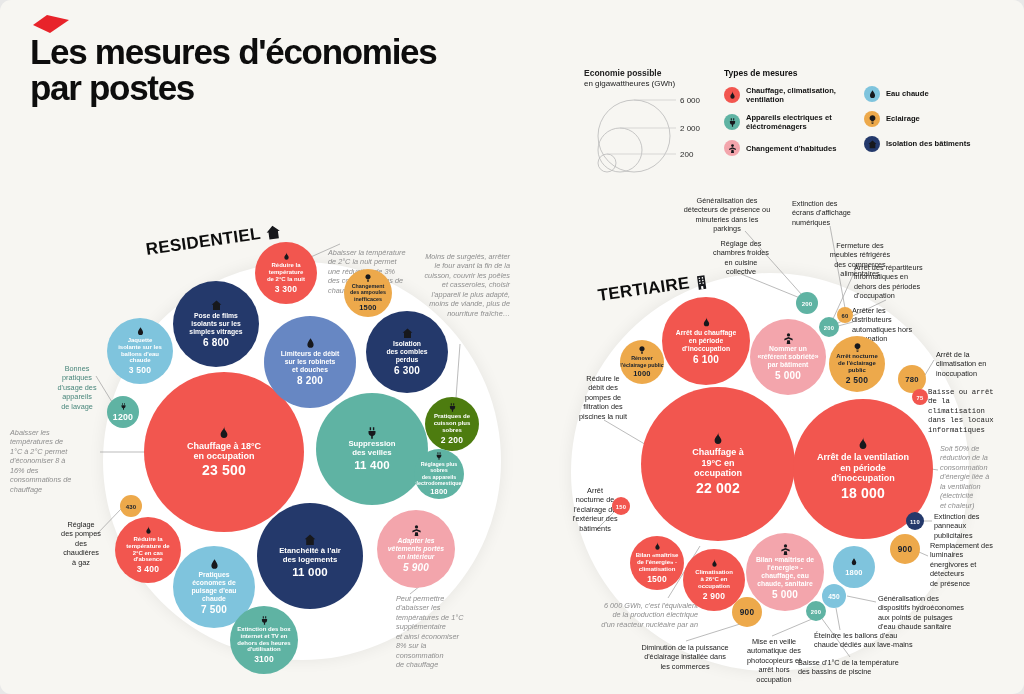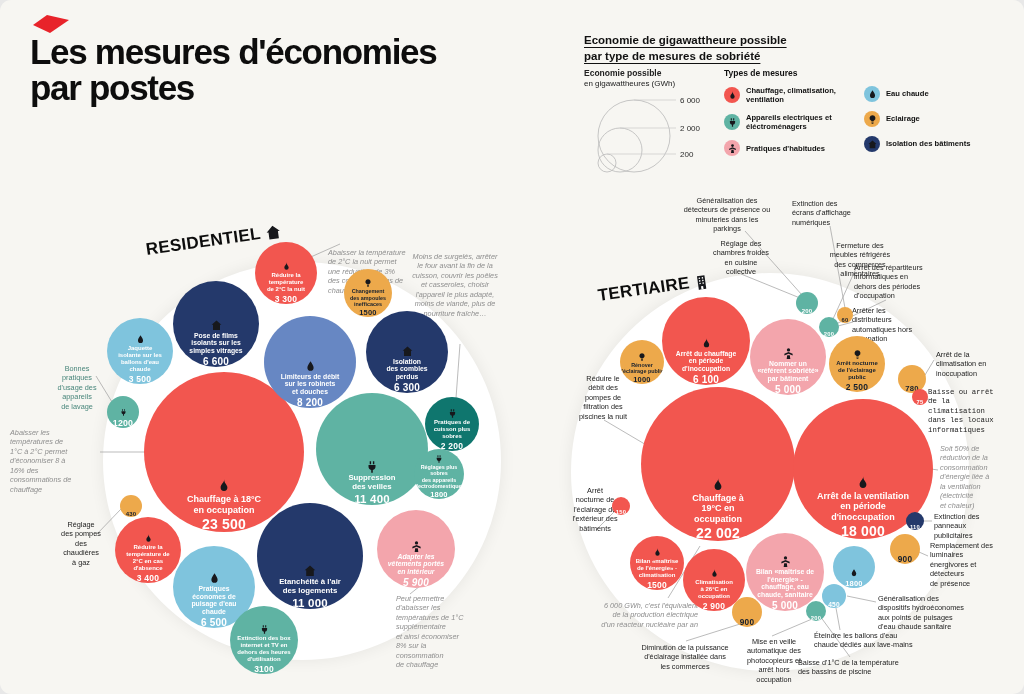--- a/index.html
+++ b/index.html
@@ -16,39 +16,35 @@
   .types-col{position:absolute;top:86px;width:150px;display:flex;flex-direction:column;gap:9px;}
   .type-item{display:flex;align-items:center;gap:6px;}
   .type-dot{width:16px;height:16px;border-radius:50%;flex:0 0 16px;display:flex;align-items:center;justify-content:center;}
   .type-label{font-size:7.6px;line-height:1.2;color:#111;white-space:pre-line;font-weight:600;}
   .cluster{position:absolute;left:0;top:0;width:100%;height:100%;pointer-events:none;}
   .big-circle{position:absolute;border-radius:50%;background:#fff;box-shadow:0 0 16px rgba(0,0,0,.07);z-index:0;}
   .leader-svg{position:absolute;left:0;top:0;z-index:1;pointer-events:none;}
   .cluster-label{position:absolute;display:flex;align-items:center;gap:5px;font-size:17px;font-weight:800;letter-spacing:.3px;color:#0d0d0d;transform-origin:left center;z-index:2;}
   .annot{position:absolute;font-size:7.3px;line-height:1.3;color:#1c1c1c;white-space:pre-line;font-weight:500;z-index:2;}
   .annot.note{color:#8e8e8e;font-style:italic;font-weight:400;}
-  .bubble{position:absolute;border-radius:50%;display:flex;flex-direction:column;align-items:center;justify-content:flex-end;text-align:center;color:#fff;z-index:2;overflow:hidden;}
+  .bubble{position:absolute;border-radius:50%;display:flex;flex-direction:column;align-items:center;justify-content:center;text-align:center;color:#fff;z-index:2;overflow:hidden;}
   .bubble .b-label{white-space:pre-line;line-height:1.15;font-weight:600;}
   .bubble .b-value{font-weight:800;margin-top:1px;letter-spacing:.2px;}
   .bubble.dark-text{color:#17202e;}
   .bubble .b-icon{margin-bottom:1px;}
 </style>
 </head>
 <body>
 
 <div class="page">
   <svg class="logo" width="36" height="18" viewBox="0 0 36 18">
       <polygon points="0,10 14,0 36,5 17,18" fill="#e8232a"></polygon>
     </svg>
   <h1 class="title"><span>Les mesures d'économies</span><br><span>par postes</span></h1>
 
-  <div class="legend-title">
-    <span class="u">Economie de gigawattheure possible</span><br>
-    <span class="u">par type de mesures de sobriété</span>
-  </div>
 
   <div class="scale-head">
     <b>Economie possible</b><br>
     <span>en gigawattheures (GWh)</span>
   </div>
   <svg class="scale-svg" width="140" height="96" viewBox="0 0 140 96">
       <circle cx="50" cy="52" r="36" fill="none" stroke="#b9b9b9" stroke-width="0.8"></circle>
       <line x1="50" y1="16" x2="92" y2="16" stroke="#c9c9c9" stroke-width="0.7"></line>
       <text x="96" y="18.5" font-size="8" fill="#2b2b2b">6 000</text>
       <circle cx="36" cy="66" r="22" fill="none" stroke="#b9b9b9" stroke-width="0.8"></circle>
@@ -79,21 +75,21 @@
         <span class="type-label">Appareils electriques et
 éléctroménagers</span>
       </div>
       <div class="type-item">
         <span class="type-dot" style="background:#f3a5ac">
           <svg class="b-icon" width="9" height="9" viewBox="0 0 12 12" fill="#17181c">
             <circle cx="6" cy="2.1" r="1.8"></circle>
             <path d="M6 4.4 1.5 6.3v1.8L6 6.4l4.5 1.7V6.3ZM4.6 7.8 4 12h4l-.6-4.2Z"></path>
           </svg>
         </span>
-        <span class="type-label">Pratiques d'habitudes</span>
+        <span class="type-label">Changement d'habitudes</span>
       </div>
     </div>
   <div class="types-col" id="types-col2" style="left:864px">
       <div class="type-item">
         <span class="type-dot" style="background:#7fc4dd">
           <svg class="b-icon" width="9" height="9" viewBox="0 0 12 12" fill="#17181c">
             <path d="M6 .4c1.7 2.8 3.4 4.8 3.4 6.9a3.4 3.4 0 0 1-6.8 0C2.6 5.2 4.3 3.2 6 .4Z"></path>
           </svg>
         </span>
         <span class="type-label">Eau chaude</span>
@@ -125,21 +121,21 @@
           <span>RESIDENTIEL</span>
           <svg width="15" height="15" viewBox="0 0 12 12" fill="#17181c">
             <path d="M6 .5.7 5.3h1.5V11h7.6V5.3h1.5Z"></path>
           </svg>
         </div>
         <div class="annot note" style="left: 328px; top: 200px; width: 120px; text-align: left; margin-top: 48px;">Abaisser la température
 de 2°C la nuit permet
 une réduction de 3%
 des consommations de
 chauffage</div>
-        <div class="annot note" style="left: 400px; top: 252px; width: 110px; text-align: center; font-style: italic;">Moins de surgelés, arrêter
+        <div class="annot note" style="left: 400px; top: 252px; width: 110px; text-align: right; font-style: italic;">Moins de surgelés, arrêter
 le four avant la fin de la
 cuisson, couvrir les poêles
 et casseroles, choisir
 l'appareil le plus adapté,
 moins de viande, plus de
 nourriture fraîche…</div>
         <div class="annot note" style="left: 10px; top: 428px; width: 92px; text-align: left;">Abaisser les
 températures de
 1°C à 2°C permet
 d'économiser 8 à
@@ -188,21 +184,21 @@
 des logements</span>
           <span class="b-value" style="font-size:11.5px">11 000</span>
         </div>
         <div class="bubble" style="left: 173px; top: 281px; width: 86px; height: 86px; background: rgb(36, 57, 107);">
           <svg class="b-icon" width="11" height="11" viewBox="0 0 12 12" fill="#17181c">
             <path d="M6 .5.7 5.3h1.5V11h7.6V5.3h1.5Z"></path>
           </svg>
           <span class="b-label" style="font-size:6.8px">Pose de films
 isolants sur les
 simples vitrages</span>
-          <span class="b-value" style="font-size:10px">6 600</span>
+          <span class="b-value" style="font-size:10px">6 800</span>
         </div>
         <div class="bubble" style="left: 264px; top: 316px; width: 92px; height: 92px; background: rgb(103, 135, 195);">
           <svg class="b-icon" width="11" height="11" viewBox="0 0 12 12" fill="#17181c">
             <path d="M6 .4c1.7 2.8 3.4 4.8 3.4 6.9a3.4 3.4 0 0 1-6.8 0C2.6 5.2 4.3 3.2 6 .4Z"></path>
           </svg>
           <span class="b-label" style="font-size:6.8px">Limiteurs de débit
 sur les robinets
 et douches</span>
           <span class="b-value" style="font-size:10px">8 200</span>
         </div>
@@ -265,33 +261,33 @@
           <span class="b-value" style="font-size:8.5px">3 400</span>
         </div>
         <div class="bubble" style="left: 173px; top: 546px; width: 82px; height: 82px; background: rgb(127, 196, 221);">
           <svg class="b-icon" width="11" height="11" viewBox="0 0 12 12" fill="#17181c">
             <path d="M6 .4c1.7 2.8 3.4 4.8 3.4 6.9a3.4 3.4 0 0 1-6.8 0C2.6 5.2 4.3 3.2 6 .4Z"></path>
           </svg>
           <span class="b-label" style="font-size:6.8px">Pratiques
 économes de
 puisage d'eau
 chaude</span>
-          <span class="b-value" style="font-size:10px">6 500</span>
+          <span class="b-value" style="font-size:10px">7 500</span>
         </div>
         <div class="bubble" style="left: 230px; top: 606px; width: 68px; height: 68px; background: rgb(95, 179, 163);">
           <svg class="b-icon" width="9" height="9" viewBox="0 0 12 12" fill="#17181c">
             <path d="M3.7.3v2.9h1.4V.3Zm3.2 0v2.9h1.4V.3ZM2.5 4v1.5a3.5 3.5 0 0 0 2.7 3.4v2.8h1.6V8.9a3.5 3.5 0 0 0 2.7-3.4V4Z"></path>
           </svg>
           <span class="b-label" style="font-size:6px">Extinction des box
 internet et TV en
 dehors des heures
 d'utilisation</span>
           <span class="b-value" style="font-size:8.5px">3100</span>
         </div>
-        <div class="bubble" style="left: 425px; top: 397px; width: 54px; height: 54px; background: #0f766e;">
+        <div class="bubble" style="left: 425px; top: 397px; width: 54px; height: 54px; background: #4d7c0f;">
           <svg class="b-icon" width="9" height="9" viewBox="0 0 12 12" fill="#17181c">
             <path d="M3.7.3v2.9h1.4V.3Zm3.2 0v2.9h1.4V.3ZM2.5 4v1.5a3.5 3.5 0 0 0 2.7 3.4v2.8h1.6V8.9a3.5 3.5 0 0 0 2.7-3.4V4Z"></path>
           </svg>
           <span class="b-label" style="font-size:6px">Pratiques de
 cuisson plus
 sobres</span>
           <span class="b-value" style="font-size:8.5px">2 200</span>
         </div>
         <div class="bubble" style="left: 414px; top: 449px; width: 50px; height: 50px; background: rgb(95, 179, 163);">
           <svg class="b-icon" width="8" height="8" viewBox="0 0 12 12" fill="#17181c">

